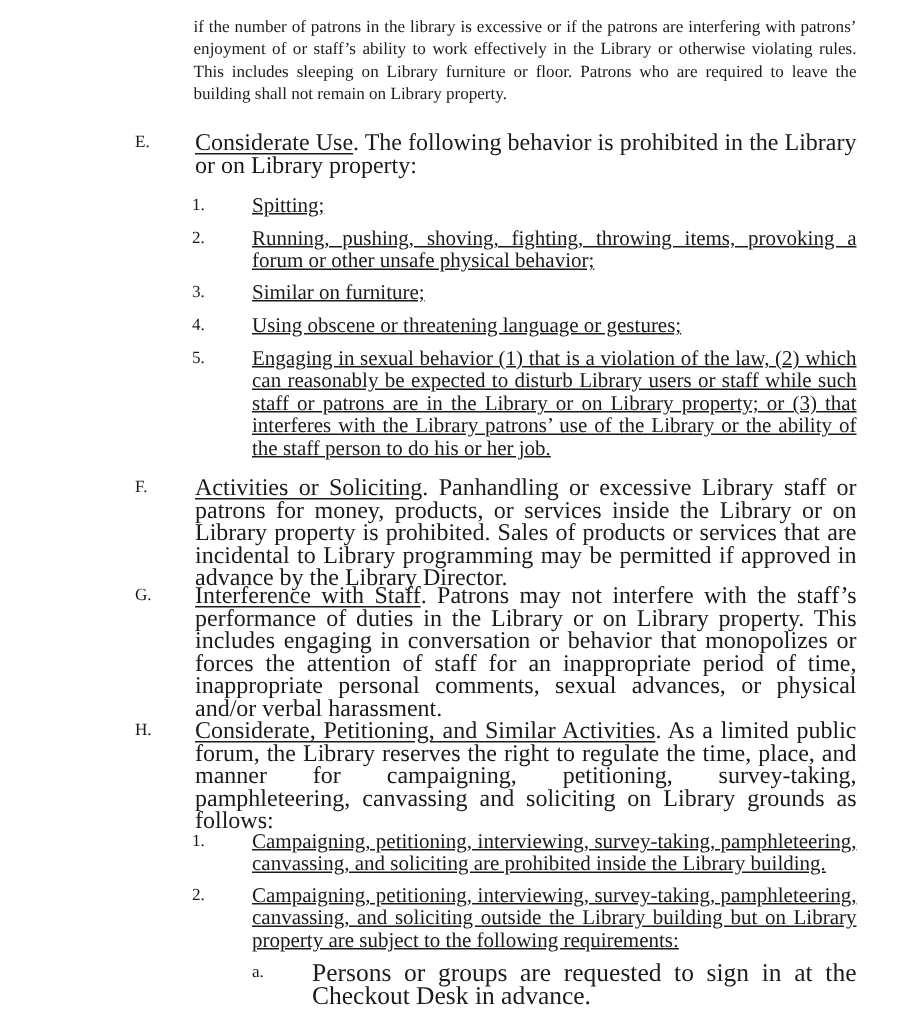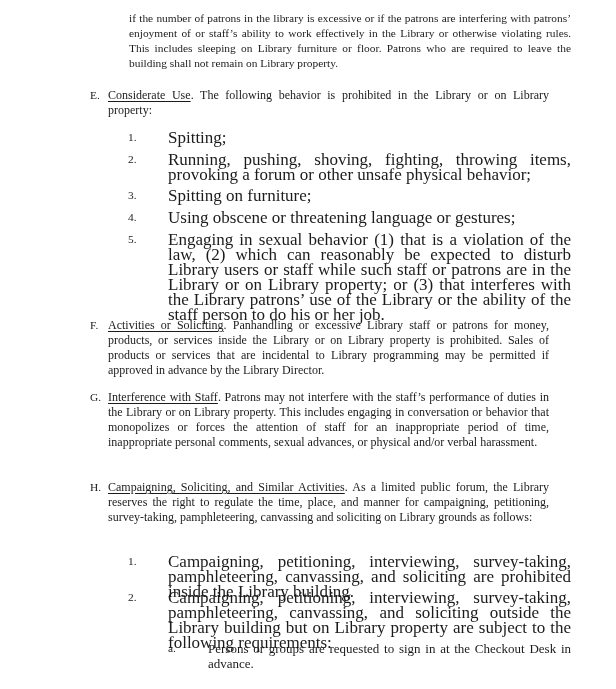--- a/index.html
+++ b/index.html
@@ -54,23 +54,23 @@
     position: absolute;
     left: 0;
     top: 0;
     width: 34px;
     font-size: 11.4px;
     line-height: 15.05px;
     text-align: left;
     color: #1b1b1b;
   }
   .sec .body {
-    margin-left: 18px;
+    margin-left: 40px;
     width: 441px;
-    font-size: 12px;
+    font-size: 16px;
     line-height: 15.05px;
     text-align: justify;
     color: #1b1b1b;
   }
 
   
   .num {
     position: absolute;
     left: 128px;
     width: 443px;
@@ -80,45 +80,46 @@
     left: 0;
     top: 0;
     width: 34px;
     font-size: 11.4px;
     line-height: 15.05px;
     color: #1b1b1b;
   }
   .num .body {
     margin-left: 40px;
     width: 403px;
-    font-size: 17px;
+    font-size: 14px;
     line-height: 15.05px;
     text-align: justify;
     color: #1b1b1b;
+    text-decoration: underline;
   }
 
   
   .sub {
     position: absolute;
     left: 168px;
     width: 403px;
   }
   .sub .marker {
     position: absolute;
     left: 0;
     top: 0;
     width: 34px;
     font-size: 11.4px;
     line-height: 15.05px;
     color: #1b1b1b;
   }
   .sub .body {
     margin-left: 40px;
     width: 363px;
-    font-size: 13px;
+    font-size: 17px;
     line-height: 15.05px;
     text-align: justify;
     color: #1b1b1b;
   }
 
   .heading-underline {
     text-decoration: underline;
     text-underline-offset: 1.5px;
   }
 </style>
@@ -139,21 +140,21 @@
     <div class="body">Spitting;</div>
   </div>
 
   <div class="num" style="top:152px;">
     <div class="marker">2.</div>
     <div class="body">Running, pushing, shoving, fighting, throwing items, provoking a forum or other unsafe physical behavior;</div>
   </div>
 
   <div class="num" style="top:188px;">
     <div class="marker">3.</div>
-    <div class="body">Spitting on furniture;</div>
+    <div class="body">Similar on furniture;</div>
   </div>
 
   <div class="num" style="top:210px;">
     <div class="marker">4.</div>
     <div class="body">Using obscene or threatening language or gestures;</div>
   </div>
 
   <div class="num" style="top:232px;">
     <div class="marker">5.</div>
     <div class="body">Engaging in sexual behavior (1) that is a violation of the law, (2) which can reasonably be expected to disturb Library users or staff while such staff or patrons are in the Library or on Library property; or (3) that interferes with the Library patrons’ use of the Library or the ability of the staff person to do his or her job.</div>
@@ -164,21 +165,21 @@
     <div class="body"><span class="heading-underline">Activities or Soliciting</span><span>.  Panhandling or excessive Library staff or patrons for money, products, or services inside the Library or on Library property is prohibited. Sales of products or services that are incidental to Library programming may be permitted if approved in advance by the Library Director.</span></div>
   </div>
 
   <div class="sec" style="top:390px;">
     <div class="marker">G.</div>
     <div class="body"><span class="heading-underline">Interference with Staff</span><span>.  Patrons may not interfere with the staff’s performance of duties in the Library or on Library property.  This includes engaging in conversation or behavior that monopolizes or forces the attention of staff for an inappropriate period of time, inappropriate personal comments, sexual advances, or physical and/or verbal harassment.</span></div>
   </div>
 
   <div class="sec" style="top:480px;">
     <div class="marker">H.</div>
-    <div class="body"><span class="heading-underline">Campaigning, Soliciting, and Similar Activities</span><span>. As a limited public forum, the Library reserves the right to regulate the time, place, and manner for campaigning, petitioning, survey-taking, pamphleteering, canvassing and soliciting on Library grounds as follows:</span></div>
+    <div class="body"><span class="heading-underline">Considerate, Petitioning, and Similar Activities</span><span>. As a limited public forum, the Library reserves the right to regulate the time, place, and manner for campaigning, petitioning, survey-taking, pamphleteering, canvassing and soliciting on Library grounds as follows:</span></div>
   </div>
 
   <div class="num" style="top:554px;">
     <div class="marker">1.</div>
     <div class="body">Campaigning, petitioning, interviewing, survey-taking, pamphleteering, canvassing, and soliciting are prohibited inside the Library building.</div>
   </div>
 
   <div class="num" style="top:590px;">
     <div class="marker">2.</div>
     <div class="body">Campaigning, petitioning, interviewing, survey-taking, pamphleteering, canvassing, and soliciting outside the Library building but on Library property are subject to the following requirements:</div>

